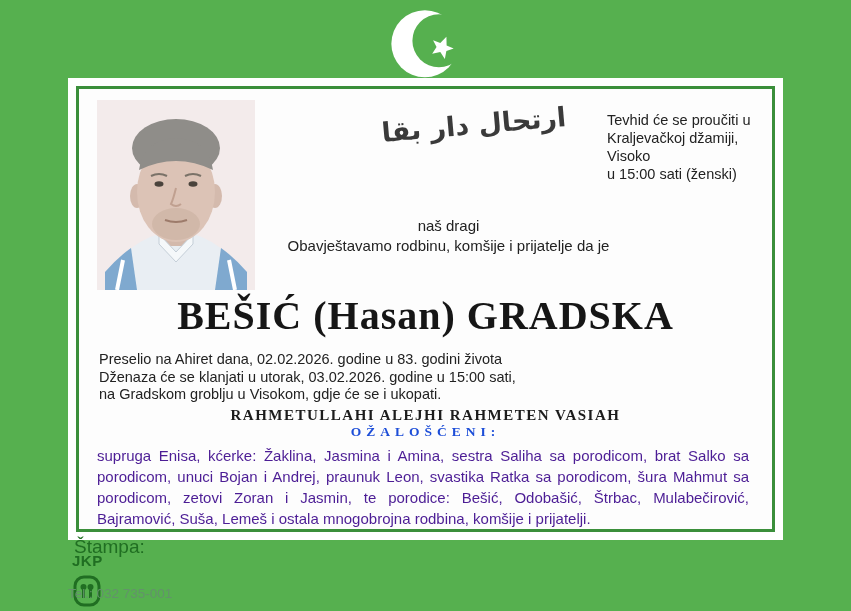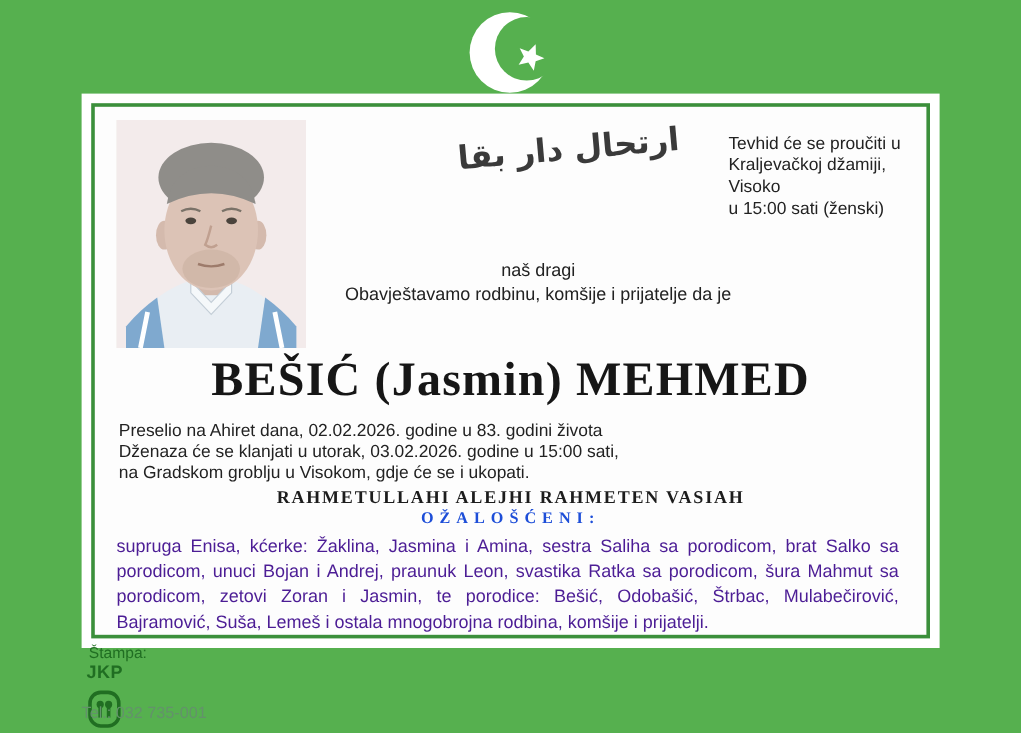--- a/index.html
+++ b/index.html
@@ -79,21 +79,21 @@
 
   .mourners {
     position:absolute; left:18px; top:356px; width:652px;
     font-size:15px; color:#4c1d95; line-height:21px;
     text-align:justify;
   }
 
   
   .stampa {
     position:absolute; left:74px; top:536px;
-    font-size:13px; color:#206e22;
+    font-size:19px; color:#206e22;
   }
   .printer {
     position:absolute; left:72px; top:552px;
     display:flex; gap:6px;
     color:#206e22;
     flex-direction:column;
   }
   .printer .jkp { font-size:15px; font-weight:bold; letter-spacing:.5px; }
   .printer .emblem { width:30px; height:32px; }
   .printer .nm { line-height:15px; font-weight:bold; font-size:14px; letter-spacing:1px; }
@@ -159,21 +159,21 @@
       <div>Tevhid će se proučiti u</div>
       <div>Kraljevačkoj džamiji, Visoko</div>
       <div>u 15:00 sati (ženski)</div>
     </div>
 
     <div class="announce">
       <div>naš dragi</div>
       <div>Obavještavamo rodbinu, komšije i prijatelje da je</div>
     </div>
 
-    <div class="deceased">BEŠIĆ (Jasmin) MEHMED</div>
+    <div class="deceased">BEŠIĆ (Hasan) GRADSKA</div>
 
     <div class="details">
       <div>Preselio na Ahiret dana, 02.02.2026. godine u 83. godini života</div>
       <div>Dženaza će se klanjati u utorak, 03.02.2026. godine u 15:00 sati,</div>
       <div>na Gradskom groblju u Visokom, gdje će se i ukopati.</div>
     </div>
 
     <div class="prayer">RAHMETULLAHI ALEJHI RAHMETEN VASIAH</div>
     <div class="mourn-head">OŽALOŠĆENI:</div>
 

